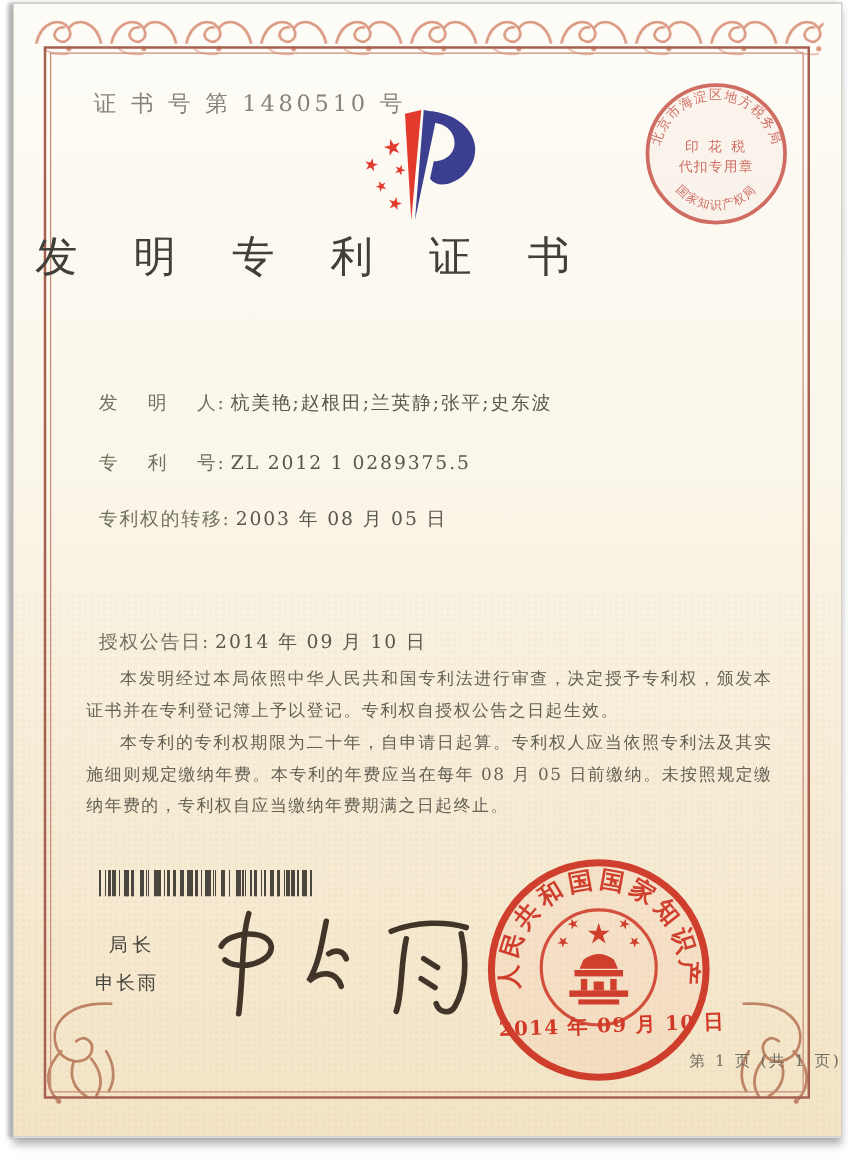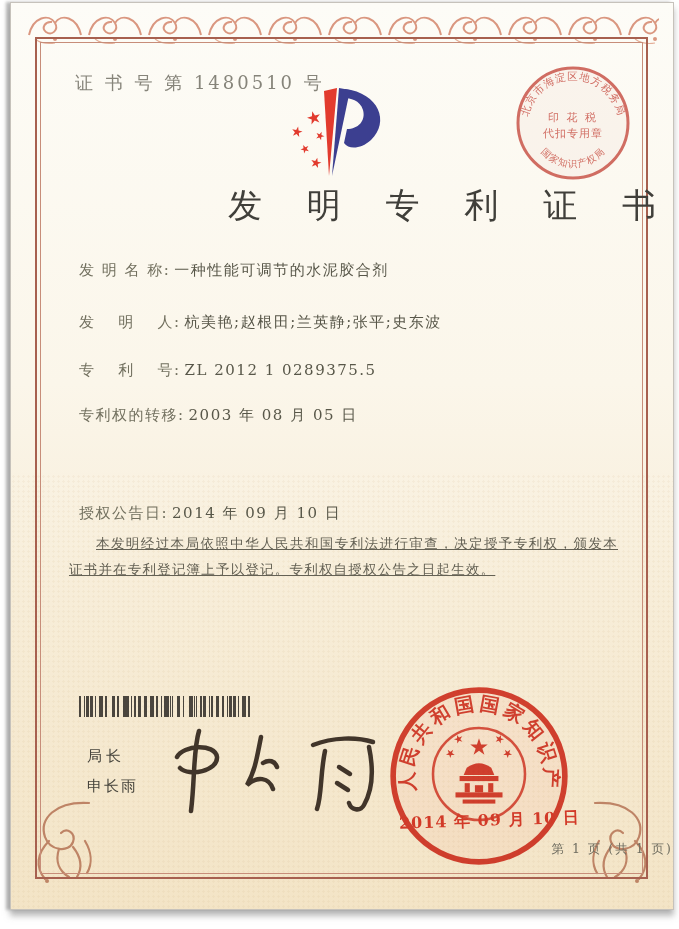--- a/index.html
+++ b/index.html
@@ -30,43 +30,43 @@
     position:absolute;left:3px;top:3px;right:3px;bottom:3px;
     border:1px solid #c78d79;
   }
   .cert-no{
     position:absolute;left:64px;top:68px;font-size:18px;letter-spacing:3px;
     color:#86847a;white-space:nowrap;
   }
   .logo{position:absolute;left:272px;top:76px;}
   .tax-stamp{position:absolute;left:502px;top:60px;opacity:.85;}
   .title{
-    position:absolute;left:0;right:0;top:180px;text-align:right;
+    position:absolute;left:0;right:0;top:180px;text-align:left;
     font-size:34px;letter-spacing:17px;text-indent:17px;color:#403f3a;font-weight:500;
   }
   .row{
     position:absolute;left:68px;font-size:15px;letter-spacing:1.5px;
     color:#585749;white-space:nowrap;
   }
   .row .lbl{color:#72705f;margin-right:4px;}
   .r1{top:258px}.r2{top:310px}.r3{top:358px}.r4{top:403px}.r5{top:451px}.r6{top:501px}
   .bodytext{
     position:absolute;left:58px;top:528px;width:549px;color:#646154;
-    font-size:13.5px;line-height:25.5px;text-align:justify;letter-spacing:1.2px;text-decoration:underline;
+    font-size:13.5px;line-height:25.5px;text-align:justify;letter-spacing:1.2px;
   }
   .bodytext p{margin:0;text-indent:2em;}
   .barcode{
     position:absolute;left:68px;top:693px;width:176px;height:21px;
     background:
       repeating-linear-gradient(90deg,#26231f 0 2px,transparent 2px 5px,#26231f 5px 6px,transparent 6px 11px),
       repeating-linear-gradient(90deg,#26231f 0 1px,transparent 1px 7px,#26231f 7px 10px,transparent 10px 13px);
     opacity:.82;
   }
   .signer-title{position:absolute;left:76px;top:744px;font-size:15px;letter-spacing:4px;color:#46443c;}
-  .signer-name{position:absolute;left:76px;top:774px;font-size:15px;letter-spacing:2px;color:#46443c;}
+  .signer-name{position:absolute;left:65px;top:774px;font-size:15px;letter-spacing:2px;color:#46443c;}
   .signature{position:absolute;left:152px;top:716px;}
   .seal{position:absolute;left:376px;top:681px;mix-blend-mode:multiply;opacity:.92;}
   .seal-date{
     position:absolute;left:388px;top:808px;width:160px;font-size:16px;font-weight:bold;
     color:#d23a28;letter-spacing:1px;transform:rotate(-2deg);white-space:nowrap;
   }
   .footer{
     position:absolute;left:0;right:0;top:838px;text-align:right;
     font-size:12.5px;letter-spacing:2px;color:#6f6d60;
   }
@@ -147,38 +147,36 @@
     </text>
     <text font-size="9.5" fill="#c9554a" letter-spacing="1">
       <textPath href="#taxBottom" startOffset="50%" text-anchor="middle">国家知识产权局</textPath>
     </text>
     <text x="60" y="58" text-anchor="middle" font-size="11" fill="#c9554a" letter-spacing="2">印 花 税</text>
     <text x="60" y="74" text-anchor="middle" font-size="11" fill="#c9554a" letter-spacing="1">代扣专用章</text>
   </svg>
 
   <div class="title">发 明 专 利 证 书</div>
 
-  <div class="row r1">
-    <span class="lbl">发 明 名 称:</span><span class="val">一种性能可调节的水泥胶合剂</span>
-  </div>
   <div class="row r2">
     <span class="lbl">发　 明　 人:</span><span class="val">杭美艳;赵根田;兰英静;张平;史东波</span>
   </div>
   <div class="row r3">
     <span class="lbl">专　 利　 号:</span><span class="val">ZL 2012 1 0289375.5</span>
   </div>
   <div class="row r4">
     <span class="lbl">专利权的转移:</span><span class="val">2003 年 08 月 05 日</span>
   </div>
   <div class="row r6">
     <span class="lbl">授权公告日:</span><span class="val">2014 年 09 月 10 日</span>
   </div>
 
   <div class="bodytext">
     <p>本发明经过本局依照中华人民共和国专利法进行审查，决定授予专利权，颁发本证书并在专利登记簿上予以登记。专利权自授权公告之日起生效。</p>
+    <p>本专利的专利权期限为二十年，自申请日起算。专利权人应当依照专利法及其实施细则规定缴纳年费。本专利的年费应当在每年 08 月 05 日前缴纳。未按照规定缴纳年费的，专利权自应当缴纳年费期满之日起终止。</p>
   </div>
 
   <div class="barcode"></div>
 
   <div class="signer-title">局长</div>
   <div class="signer-name">申长雨</div>
 
   <svg class="signature" width="250" height="100" viewBox="0 0 250 100">
     <g fill="none" stroke="#41352a" stroke-width="4.5" stroke-linecap="round">
       <path d="M36,12 C30,32 32,60 28,92"></path>

